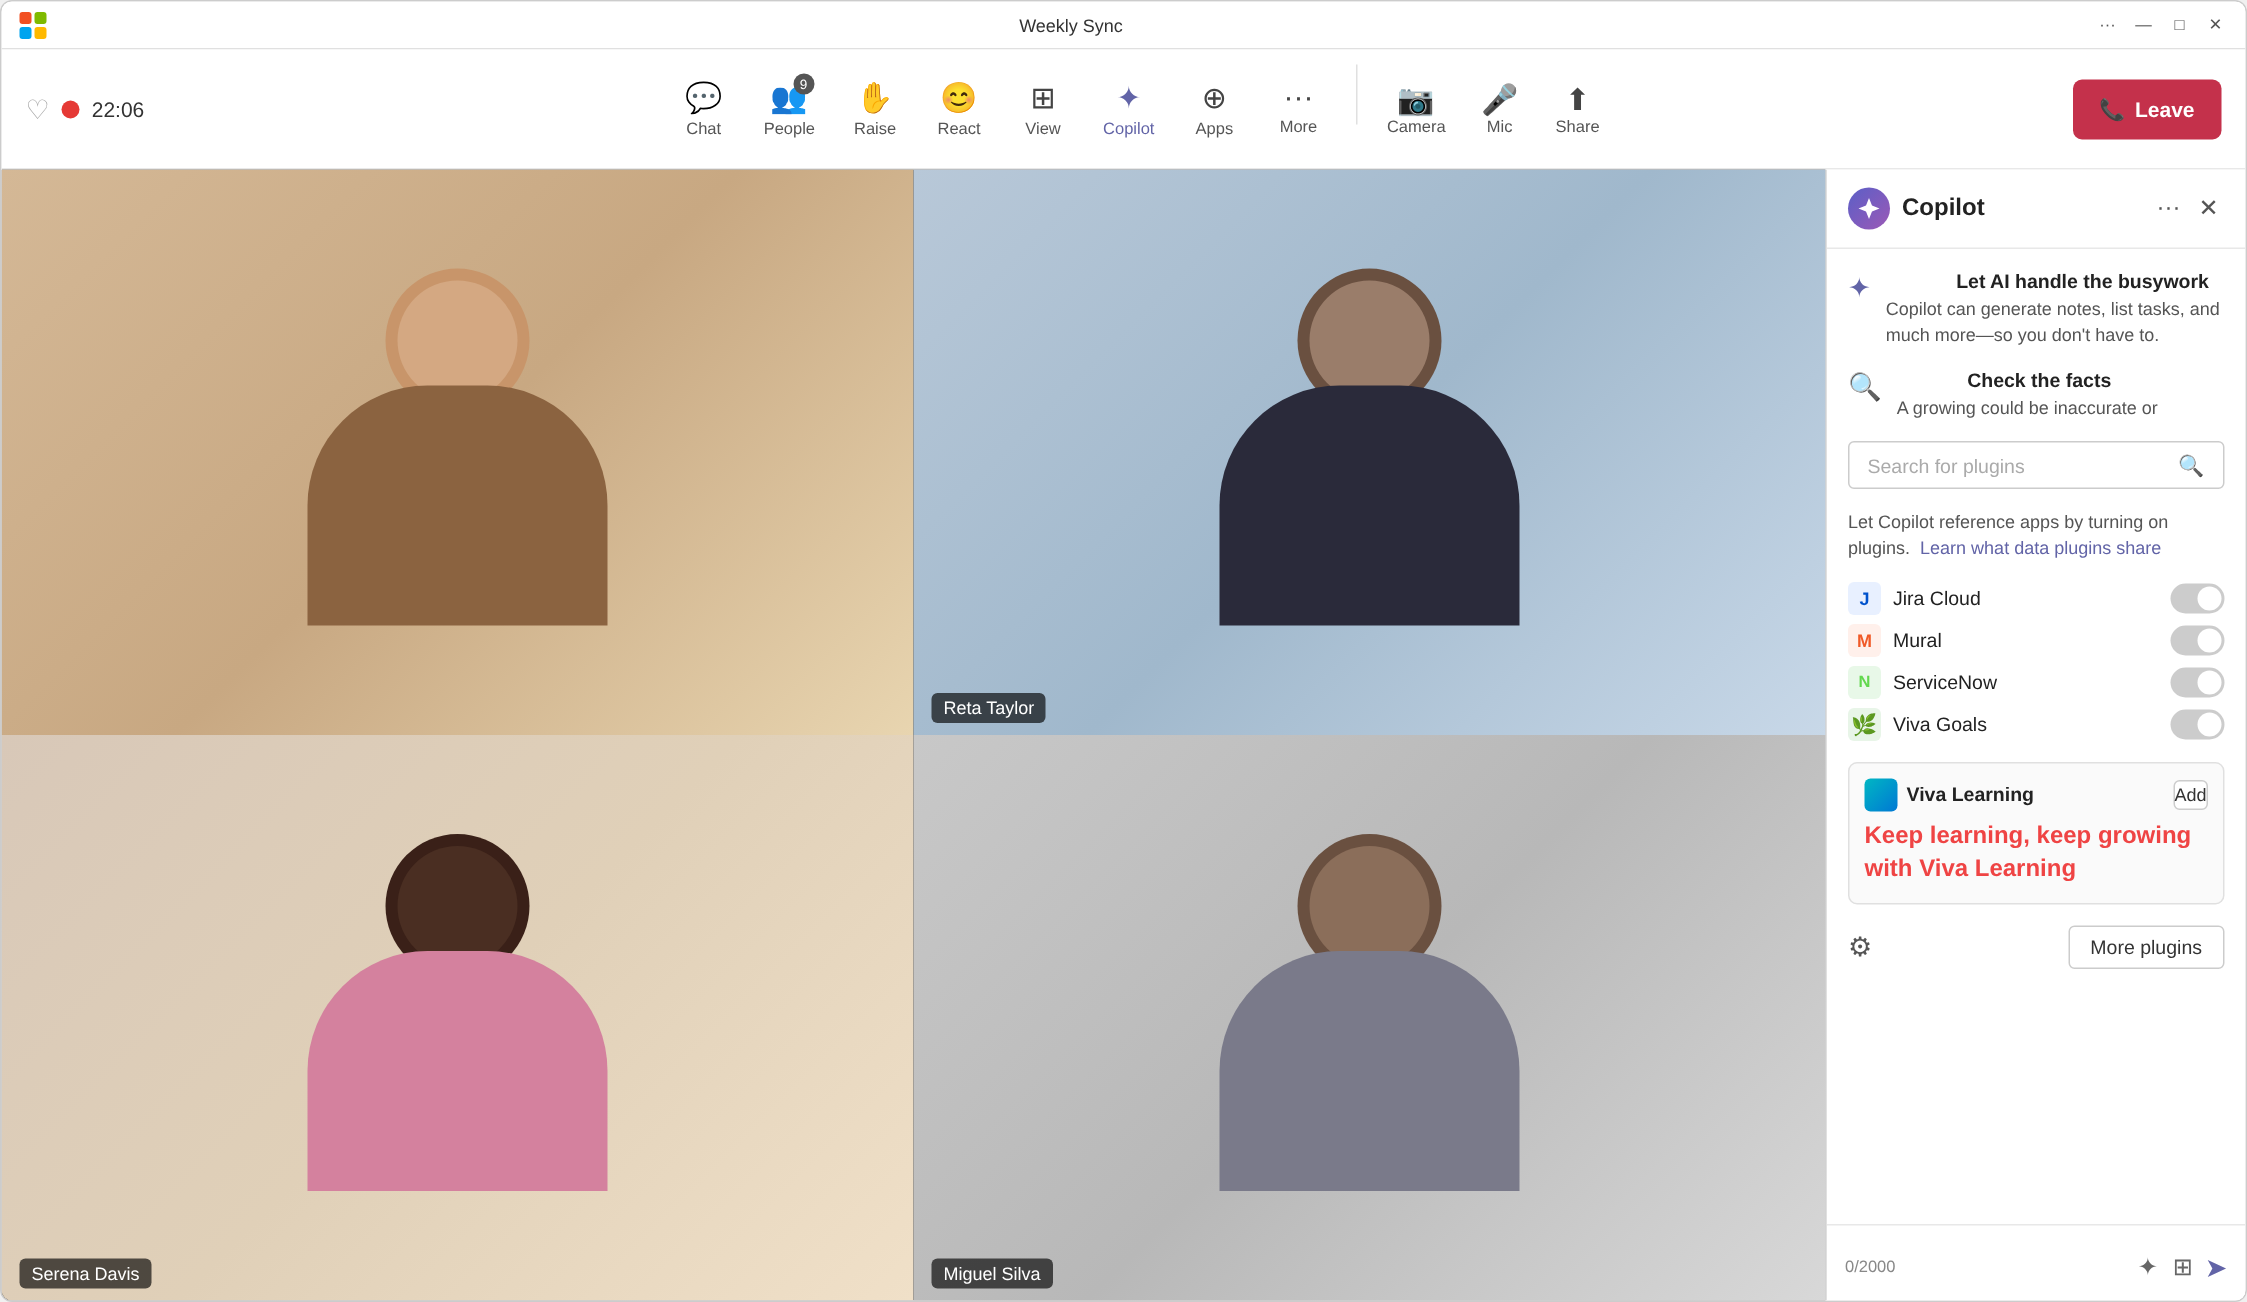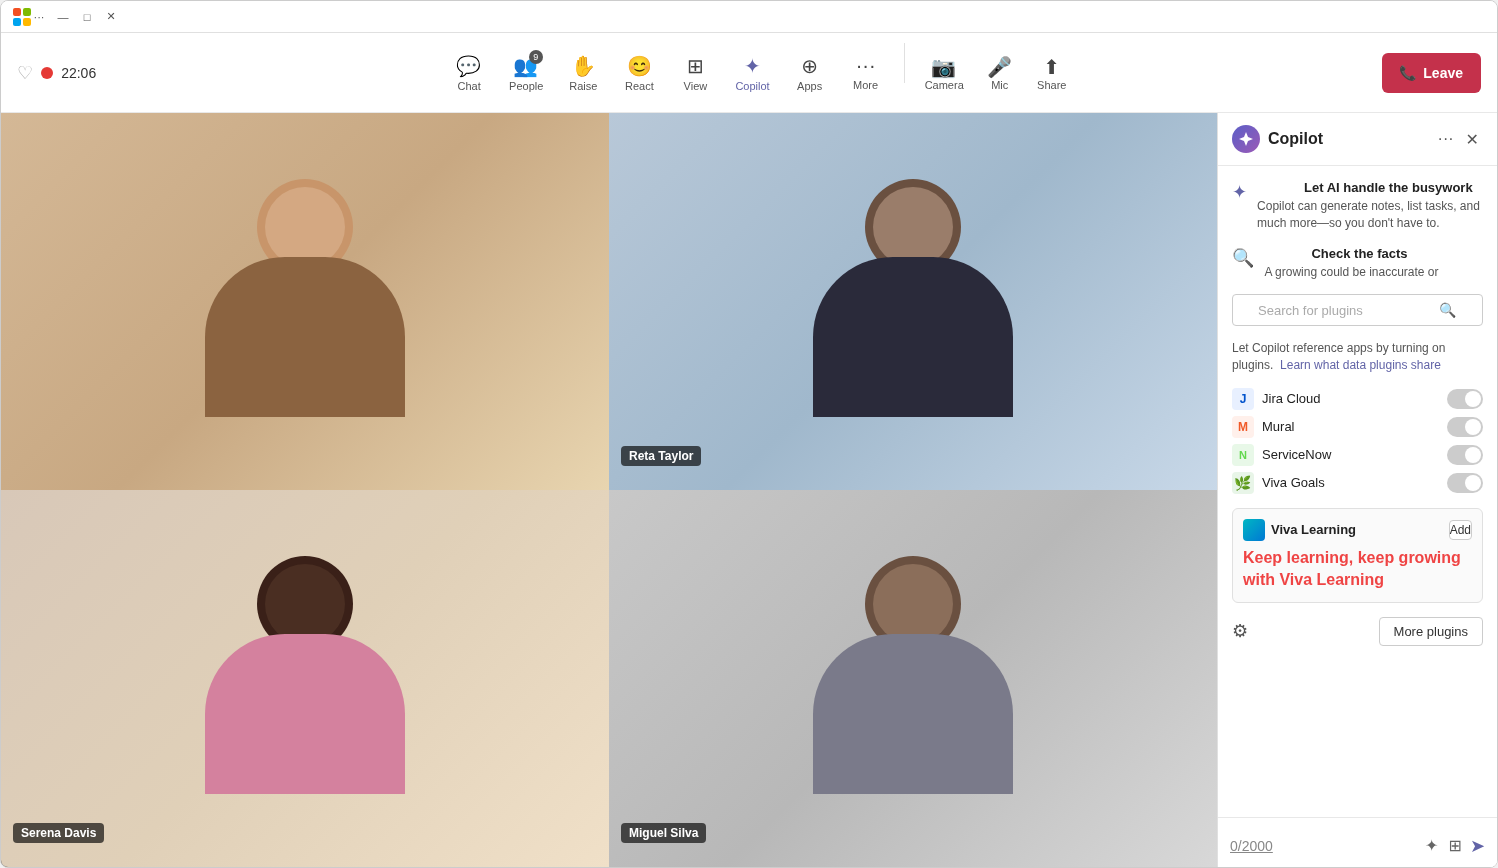--- a/index.html
+++ b/index.html
@@ -131,28 +131,28 @@
       background: #1a1a1a;
       overflow: hidden;
     }
     .video-cell {
       position: relative;
       overflow: hidden;
       background: #2a2a2a;
     }
     .video-name-tag {
       position: absolute;
-      bottom: 24px;
+      bottom: 8px;
       left: 12px;
       background: rgba(0,0,0,0.65);
       color: #fff;
       font-size: 12px;
       padding: 3px 8px;
       border-radius: 4px;
-      font-weight: 700;
+      font-weight: 400;
     }
 
     
     .copilot-panel {
       width: 280px;
       min-width: 280px;
       background: #fff;
       border-left: 1px solid #e0e0e0;
       display: flex;
       flex-direction: column;
@@ -189,21 +189,21 @@
     }
     .feature-icon { font-size: 18px; color: #6264a7; flex-shrink: 0; margin-top: 1px; }
     .feature-text h4 { font-size: 13px; font-weight: 600; color: #222; margin-bottom: 3px; padding-left: 47px; }
     .feature-text p { font-size: 12px; color: #555; line-height: 1.4; }
 
     .search-bar {
       display: flex;
       align-items: center;
       border: 1px solid #ccc;
       border-radius: 4px;
-      padding: 0 25px;
+      padding: 0 12px;
       height: 32px;
       background: #fff;
     }
     .search-bar input {
       flex: 1;
       border: none;
       outline: none;
       font-size: 13px;
       color: #333;
     }
@@ -288,21 +288,21 @@
       min-height: 60px; background: #fff;
     }
     .copilot-input-box input {
       width: 100%; border: none; outline: none; font-size: 13px; color: #333;
       background: transparent;
     }
     .copilot-input-box input::placeholder { color: #aaa; }
     .input-footer {
       display: flex; align-items: center; justify-content: space-between; margin-top: 6px;
     }
-    .char-count { font-size: 14px; color: #888; text-decoration: underline; }
+    .char-count { font-size: 11px; color: #888; }
     .input-actions { display: flex; gap: 6px; align-items: center; }
     .input-action-btn { background: none; border: none; cursor: pointer; font-size: 16px; color: #666; padding: 2px; }
     .send-btn { background: none; border: none; cursor: pointer; font-size: 18px; color: #6264a7; }
 
     
     .cell-1 { background: linear-gradient(135deg, #d4b896 0%, #c8a882 50%, #e8d5b0 100%); }
     .cell-2 { background: linear-gradient(135deg, #b8c8d8 0%, #a0b8cc 50%, #c8d8e8 100%); }
     .cell-3 { background: linear-gradient(135deg, #d8c8b8 0%, #e0d0b8 50%, #f0e0c8 100%); }
     .cell-4 { background: linear-gradient(135deg, #c8c8c8 0%, #b8b8b8 50%, #d8d8d8 100%); }
 
@@ -369,20 +369,21 @@
 
 <div class="window">
 
   <div class="title-bar">
     <div class="title-bar-logo-squares">
       <div class="logo-sq logo-sq-1"></div>
       <div class="logo-sq logo-sq-2"></div>
       <div class="logo-sq logo-sq-3"></div>
       <div class="logo-sq logo-sq-4"></div>
     </div>
+    <div class="title-bar-title">Weekly Sync</div>
     <div class="title-bar-controls">
       <button class="tb-btn">···</button>
       <button class="tb-btn">—</button>
       <button class="tb-btn">□</button>
       <button class="tb-btn">✕</button>
     </div>
   </div>
 
   <div class="toolbar">
     <div class="toolbar-left">

